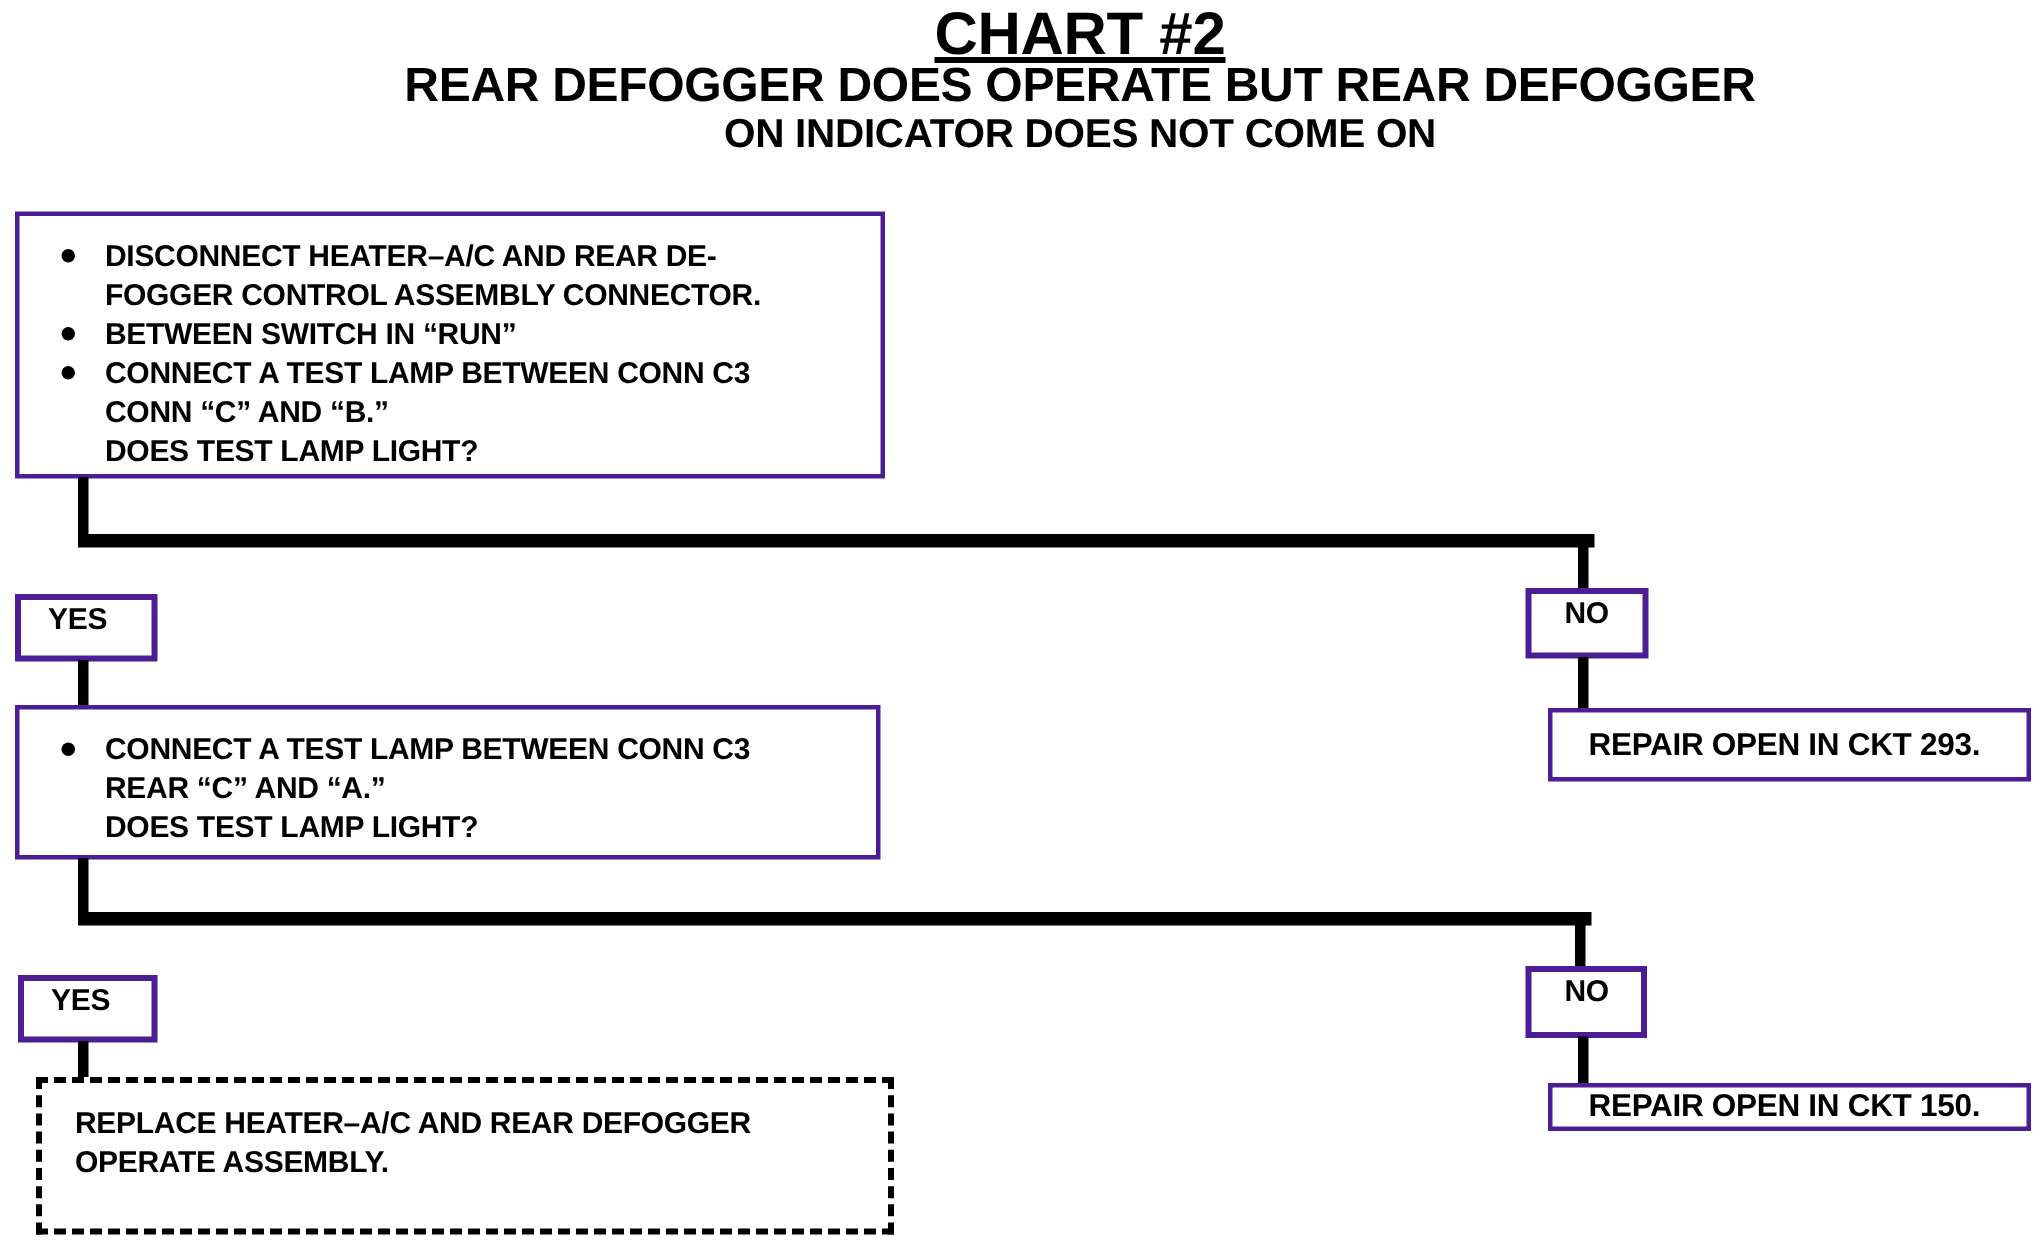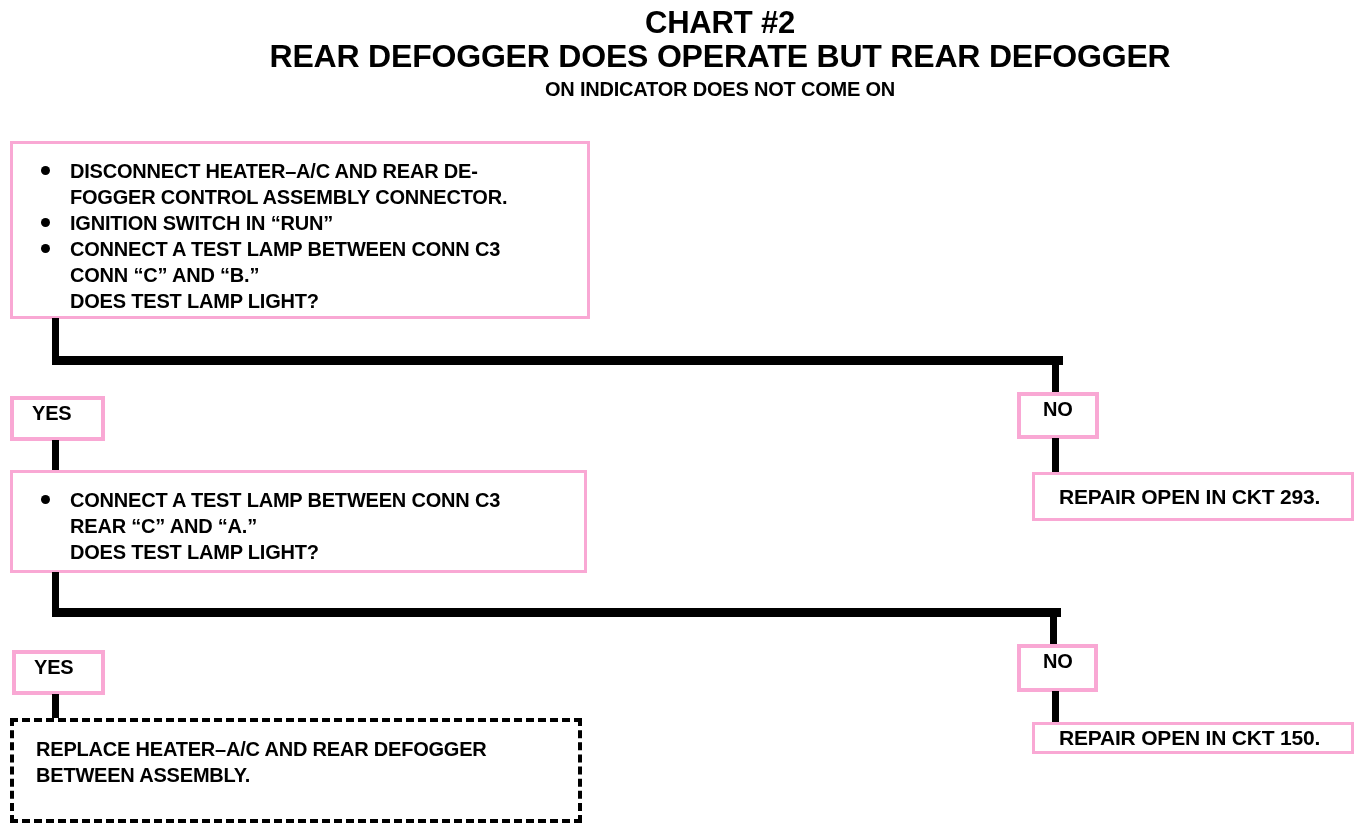--- a/index.html
+++ b/index.html
@@ -9,38 +9,38 @@
     background:#ffffff;
     font-family:"Liberation Sans", sans-serif;
     color:#000;
     overflow:hidden;
   }
   
   .title{
     position:absolute;left:80px;top:6px;width:1280px;
     text-align:center;font-weight:bold;letter-spacing:-0.2px;
   }
-  .title .t1{font-size:31px;line-height:34px;}
+  .title .t1{font-size:40px;line-height:34px;text-decoration:underline;}
   .title .t2{font-size:32px;line-height:33px;}
-  .title .t3{font-size:20px;line-height:33px;}
+  .title .t3{font-size:27px;line-height:33px;}
   
   .node{
     position:absolute;
     background:#fff;
-    border:3px solid #f9a8d4;
+    border:3px solid #4c1d95;
     box-sizing:border-box;
     font-weight:bold;
     font-size:20px;
     letter-spacing:-0.2px;
     line-height:26px;
   }
   .step1{left:10px;top:141px;width:580px;height:178px;padding:14px 10px 0 28px;}
   .step2{left:10px;top:470px;width:577px;height:103px;padding:14px 10px 0 28px;}
   .replace{
-    left:10px;top:718px;width:572px;height:105px;
+    left:24px;top:718px;width:572px;height:105px;
     border:4px dashed #000;padding:14px 10px 0 22px;
   }
   .decision{
     border-width:4px;
     display:flex;
     padding-left:18px;
   }
   .yes1{left:10px;top:396px;width:95px;height:45px;}
   .no1{left:1017px;top:392px;width:82px;height:47px;padding-left:22px;}
   .yes2{left:12px;top:650px;width:93px;height:45px;}
@@ -87,21 +87,21 @@
     <div class="bullet-row">
       <span class="dot"></span>
       <div class="lines">
         <div>DISCONNECT HEATER–A/C AND REAR DE-</div>
         <div>FOGGER CONTROL ASSEMBLY CONNECTOR.</div>
       </div>
     </div>
     <div class="bullet-row">
       <span class="dot"></span>
       <div class="lines">
-        <div>IGNITION SWITCH IN “RUN”</div>
+        <div>BETWEEN SWITCH IN “RUN”</div>
       </div>
     </div>
     <div class="bullet-row">
       <span class="dot"></span>
       <div class="lines">
         <div>CONNECT A TEST LAMP BETWEEN CONN C3</div>
         <div>CONN “C” AND “B.”</div>
         <div>DOES TEST LAMP LIGHT?</div>
       </div>
     </div>
@@ -149,16 +149,16 @@
 
   <div class="cline v-yes2-replace"></div>
   <div class="cline v-no2-repair"></div>
 
   <div class="node repair repair2">
     <span>REPAIR OPEN IN CKT 150.</span>
   </div>
 
   <div class="node replace">
     <div>REPLACE HEATER–A/C AND REAR DEFOGGER</div>
-    <div>BETWEEN ASSEMBLY.</div>
+    <div>OPERATE ASSEMBLY.</div>
   </div>
 
 </div>
 
 </body></html>

